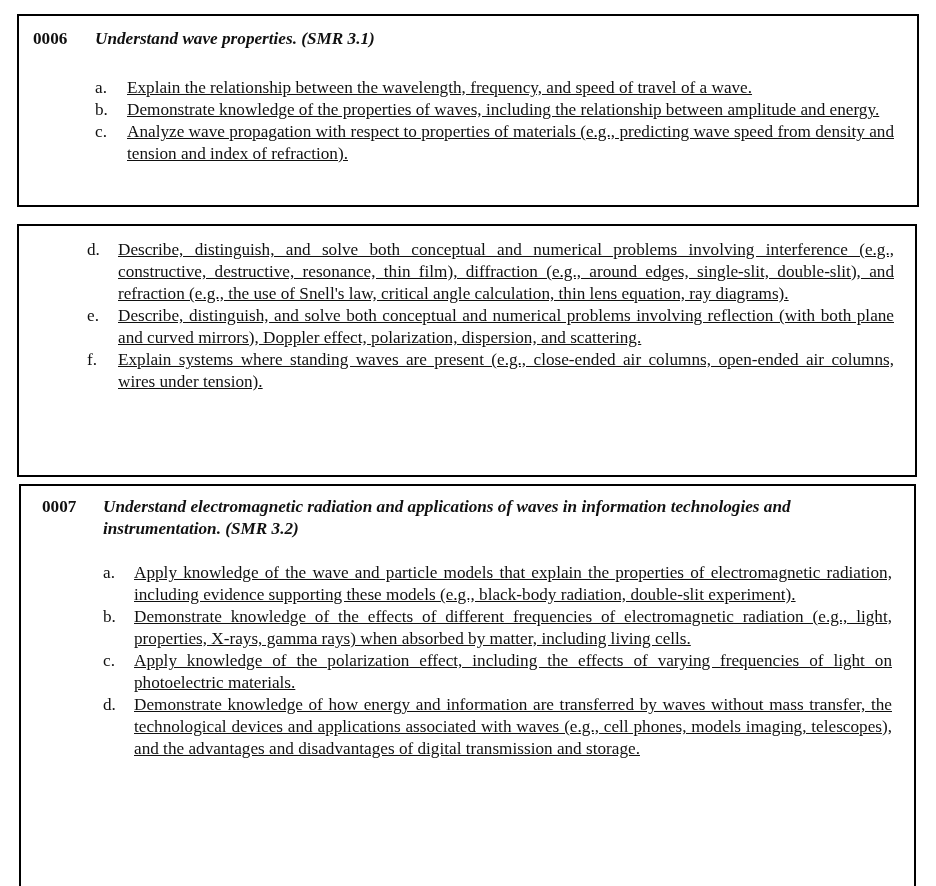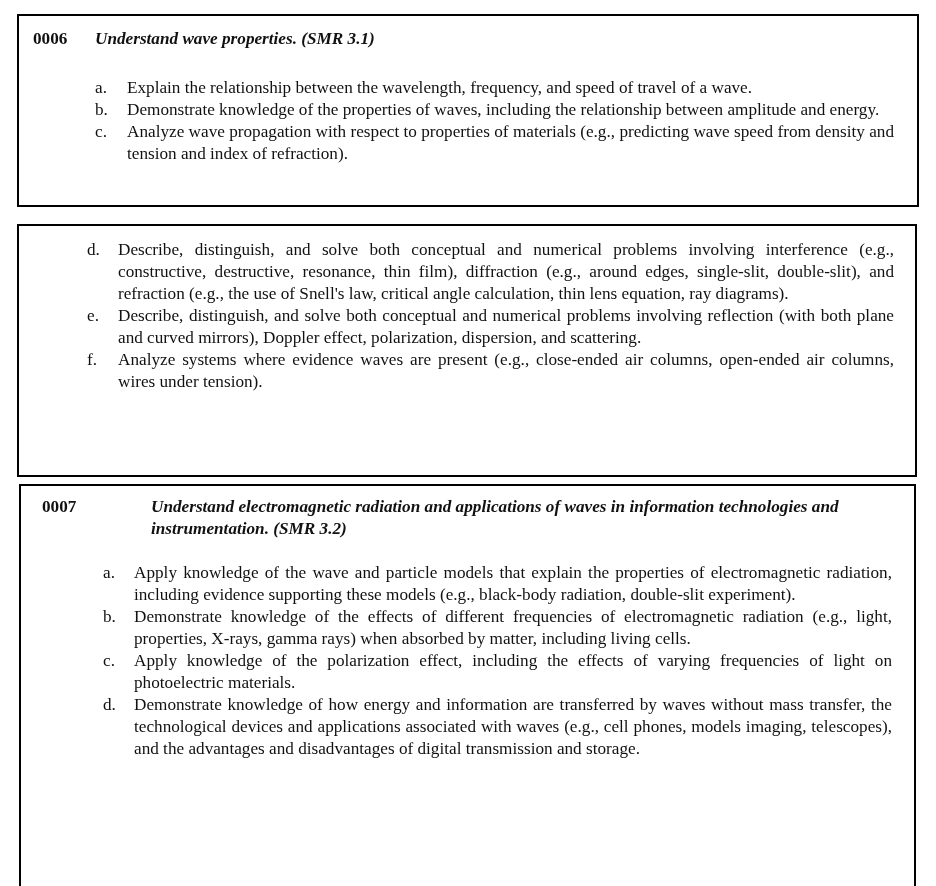--- a/index.html
+++ b/index.html
@@ -37,40 +37,41 @@
       top: 0;
     }
     .heading .title {
       position: absolute;
       top: 0;
       font-style: italic;
     }
     #box1 .heading { left: 14px; top: 12px; width: 860px; }
     #box1 .heading .title { left: 62px; width: 780px; }
     #box3 .heading { left: 21px; top: 10px; width: 860px; }
-    #box3 .heading .title { left: 61px; width: 710px; margin-left: 48px; }
+    #box3 .heading .title { left: 61px; width: 710px; }
 
     .items {
       position: absolute;
       margin: 0;
       padding: 0;
       list-style: none;
       font-size: 17.2px;
       line-height: 22px;
     }
     .item {
       position: relative;
       text-align: justify;
     }
     .item .marker {
       position: absolute;
       top: 0;
     }
     .item .text {
       display: block;
+      text-decoration: underline;
     }
     #box1 .items { left: 108px; top: 61px; width: 767px; }
     #box1 .item .marker { left: -32px; }
 
     #box2 .items { left: 99px; top: 13px; width: 776px; }
     #box2 .item .marker { left: -31px; }
 
     #box3 .items { left: 113px; top: 76px; width: 758px; }
     #box3 .item .marker { left: -31px; }
   </style>
@@ -103,21 +104,21 @@
     <li class="item">
       <span class="marker">d.</span>
       <span class="text">Describe, distinguish, and solve both conceptual and numerical problems involving interference (e.g., constructive, destructive, resonance, thin film), diffraction (e.g., around edges, single-slit, double-slit), and refraction (e.g., the use of Snell's law, critical angle calculation, thin lens equation, ray diagrams).</span>
     </li>
     <li class="item">
       <span class="marker">e.</span>
       <span class="text">Describe, distinguish, and solve both conceptual and numerical problems involving reflection (with both plane and curved mirrors), Doppler effect, polarization, dispersion, and scattering.</span>
     </li>
     <li class="item">
       <span class="marker">f.</span>
-      <span class="text">Analyze systems where evidence waves are present (e.g., close-ended air columns, open-ended air columns, wires under tension).</span>
+      <span class="text">Explain systems where standing waves are present (e.g., close-ended air columns, open-ended air columns, wires under tension).</span>
     </li>
   </ul>
 </div>
 
 <div class="box" id="box3">
   <div class="heading">
     <span class="code">0007</span>
     <span class="title">Understand electromagnetic radiation and applications of waves in information technologies and instrumentation. (SMR 3.2)</span>
   </div>
   <ul class="items">

